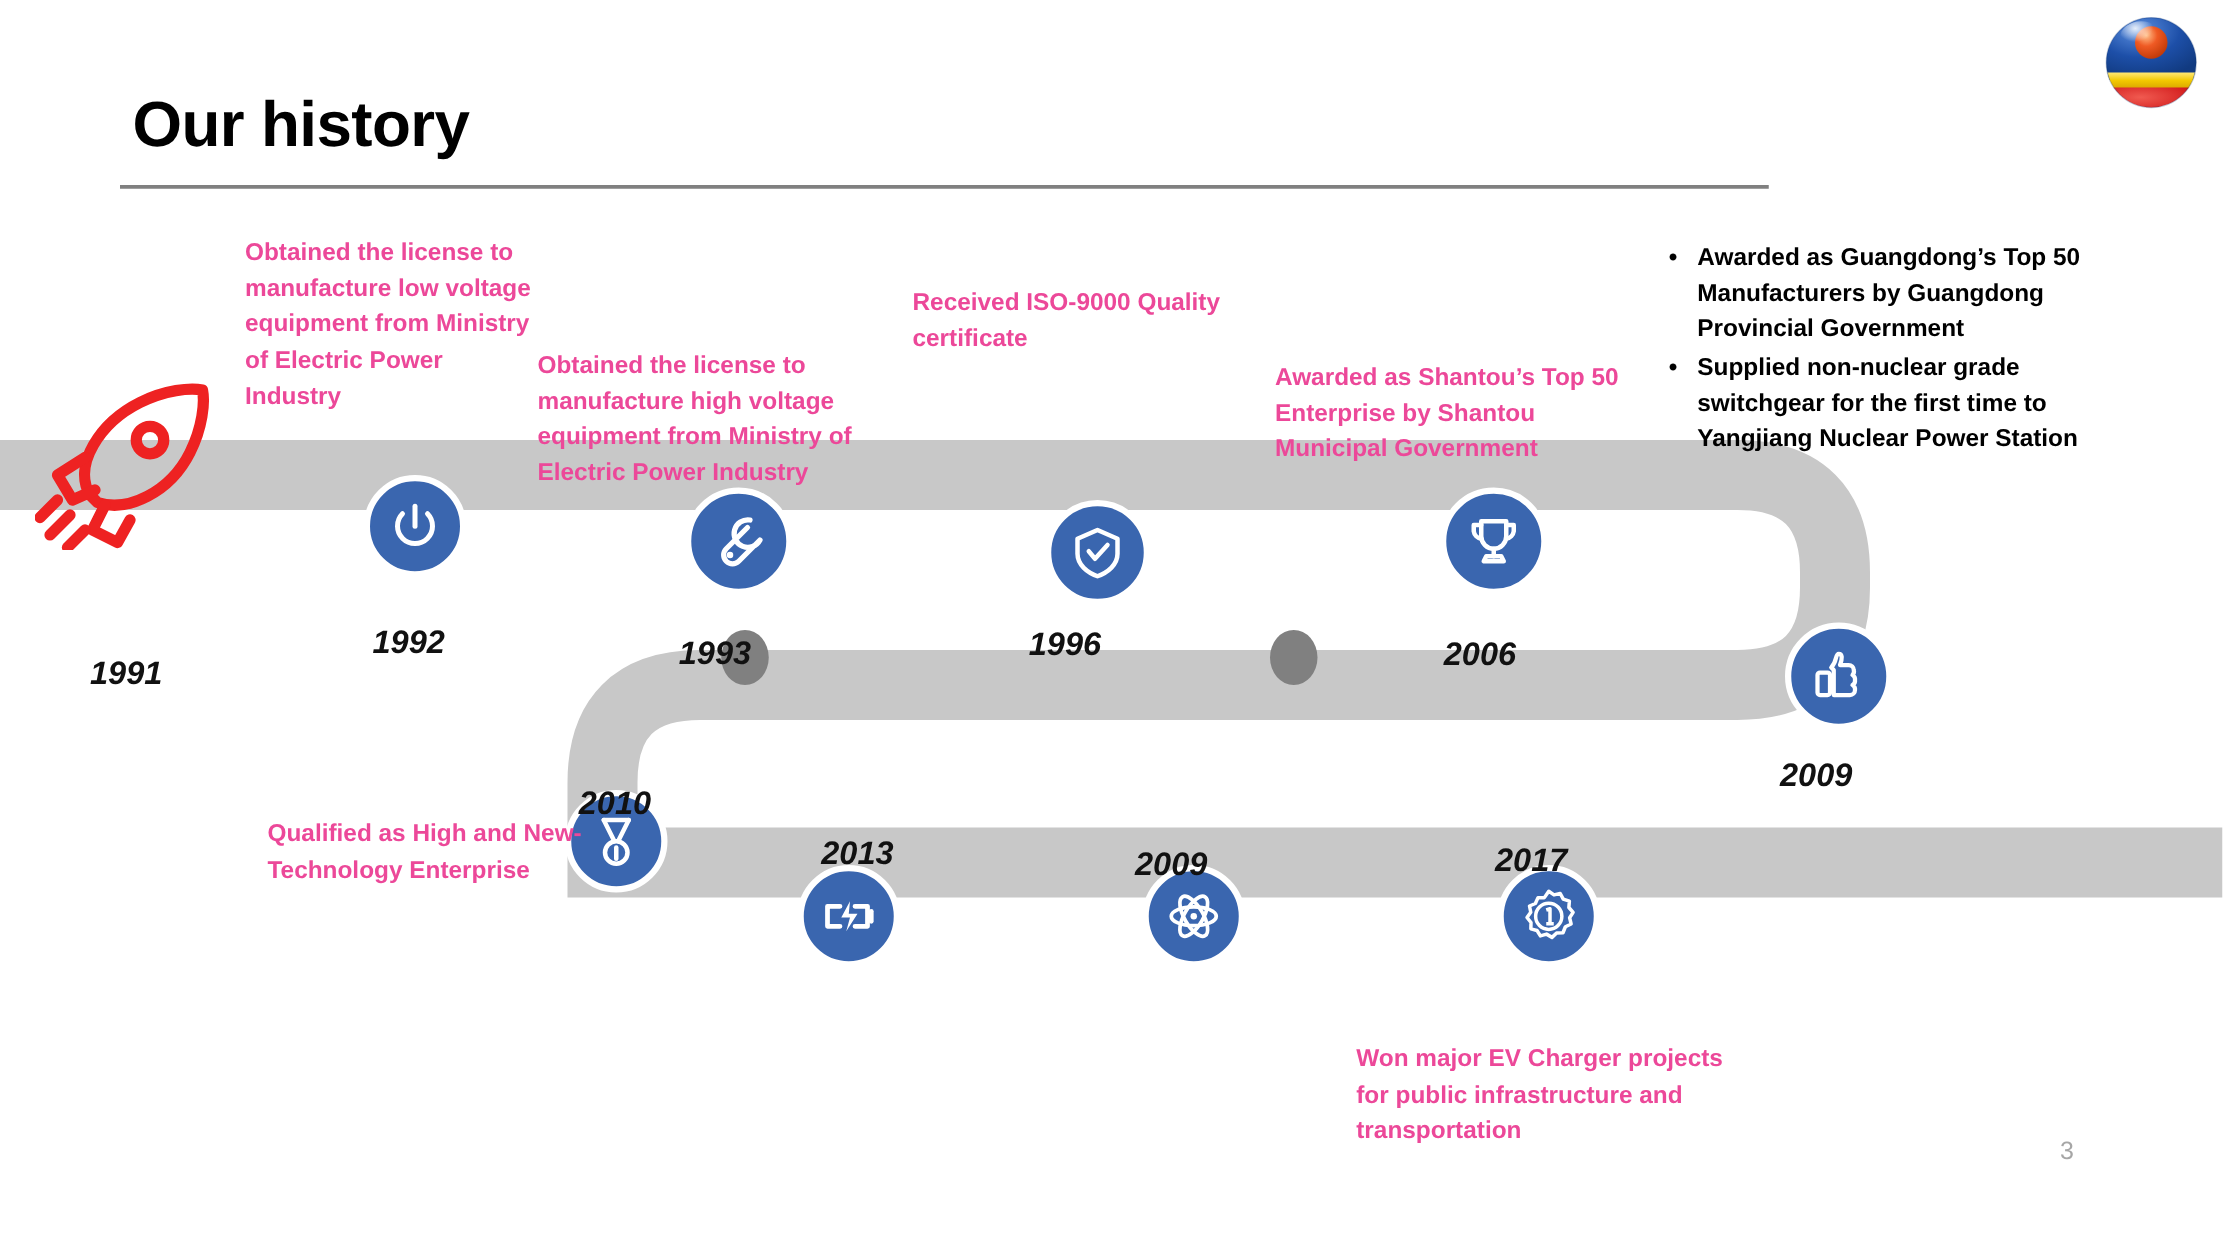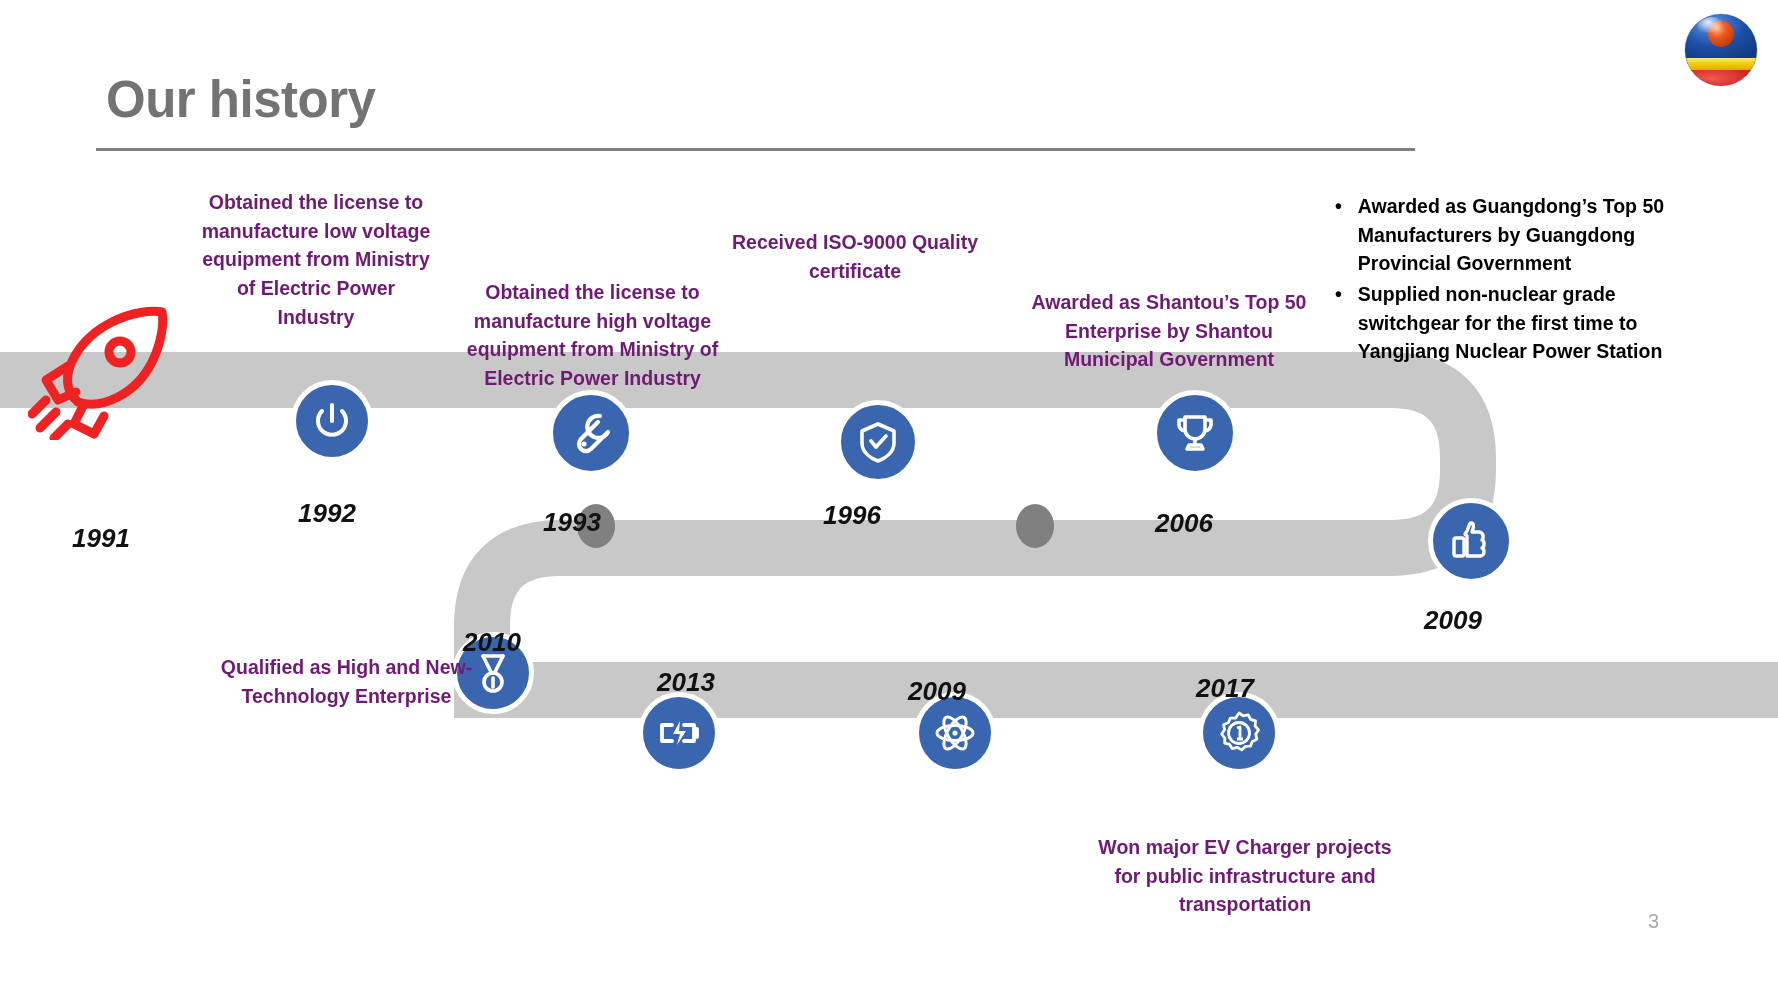--- a/index.html
+++ b/index.html
@@ -14,21 +14,21 @@
     width: 1778px; height: 1000px;
     background: #ffffff;
   }
 
   
   #page-title {
     position: absolute;
     left: 106px; top: 70px;
     font-size: 51px;
     font-weight: bold;
-    color: #737373;
+    color: #000000;
     letter-spacing: -0.5px;
   }
   #title-rule {
     position: absolute;
     left: 96px; top: 148px;
     width: 1319px; height: 3px;
     background: #808080;
   }
 
   
@@ -74,23 +74,23 @@
     font-style: italic;
     color: #111111;
     white-space: nowrap;
   }
 
   
   .desc {
     position: absolute;
     font-size: 19.5px;
     font-weight: bold;
-    color: #701a75;
+    color: #ec4899;
     line-height: 1.47;
-    text-align: center;
+    text-align: left;
   }
 
   .bullet-list {
     position: absolute;
     font-size: 19.5px;
     font-weight: bold;
     color: #000000;
     line-height: 1.47;
   }
   .bullet-row {

